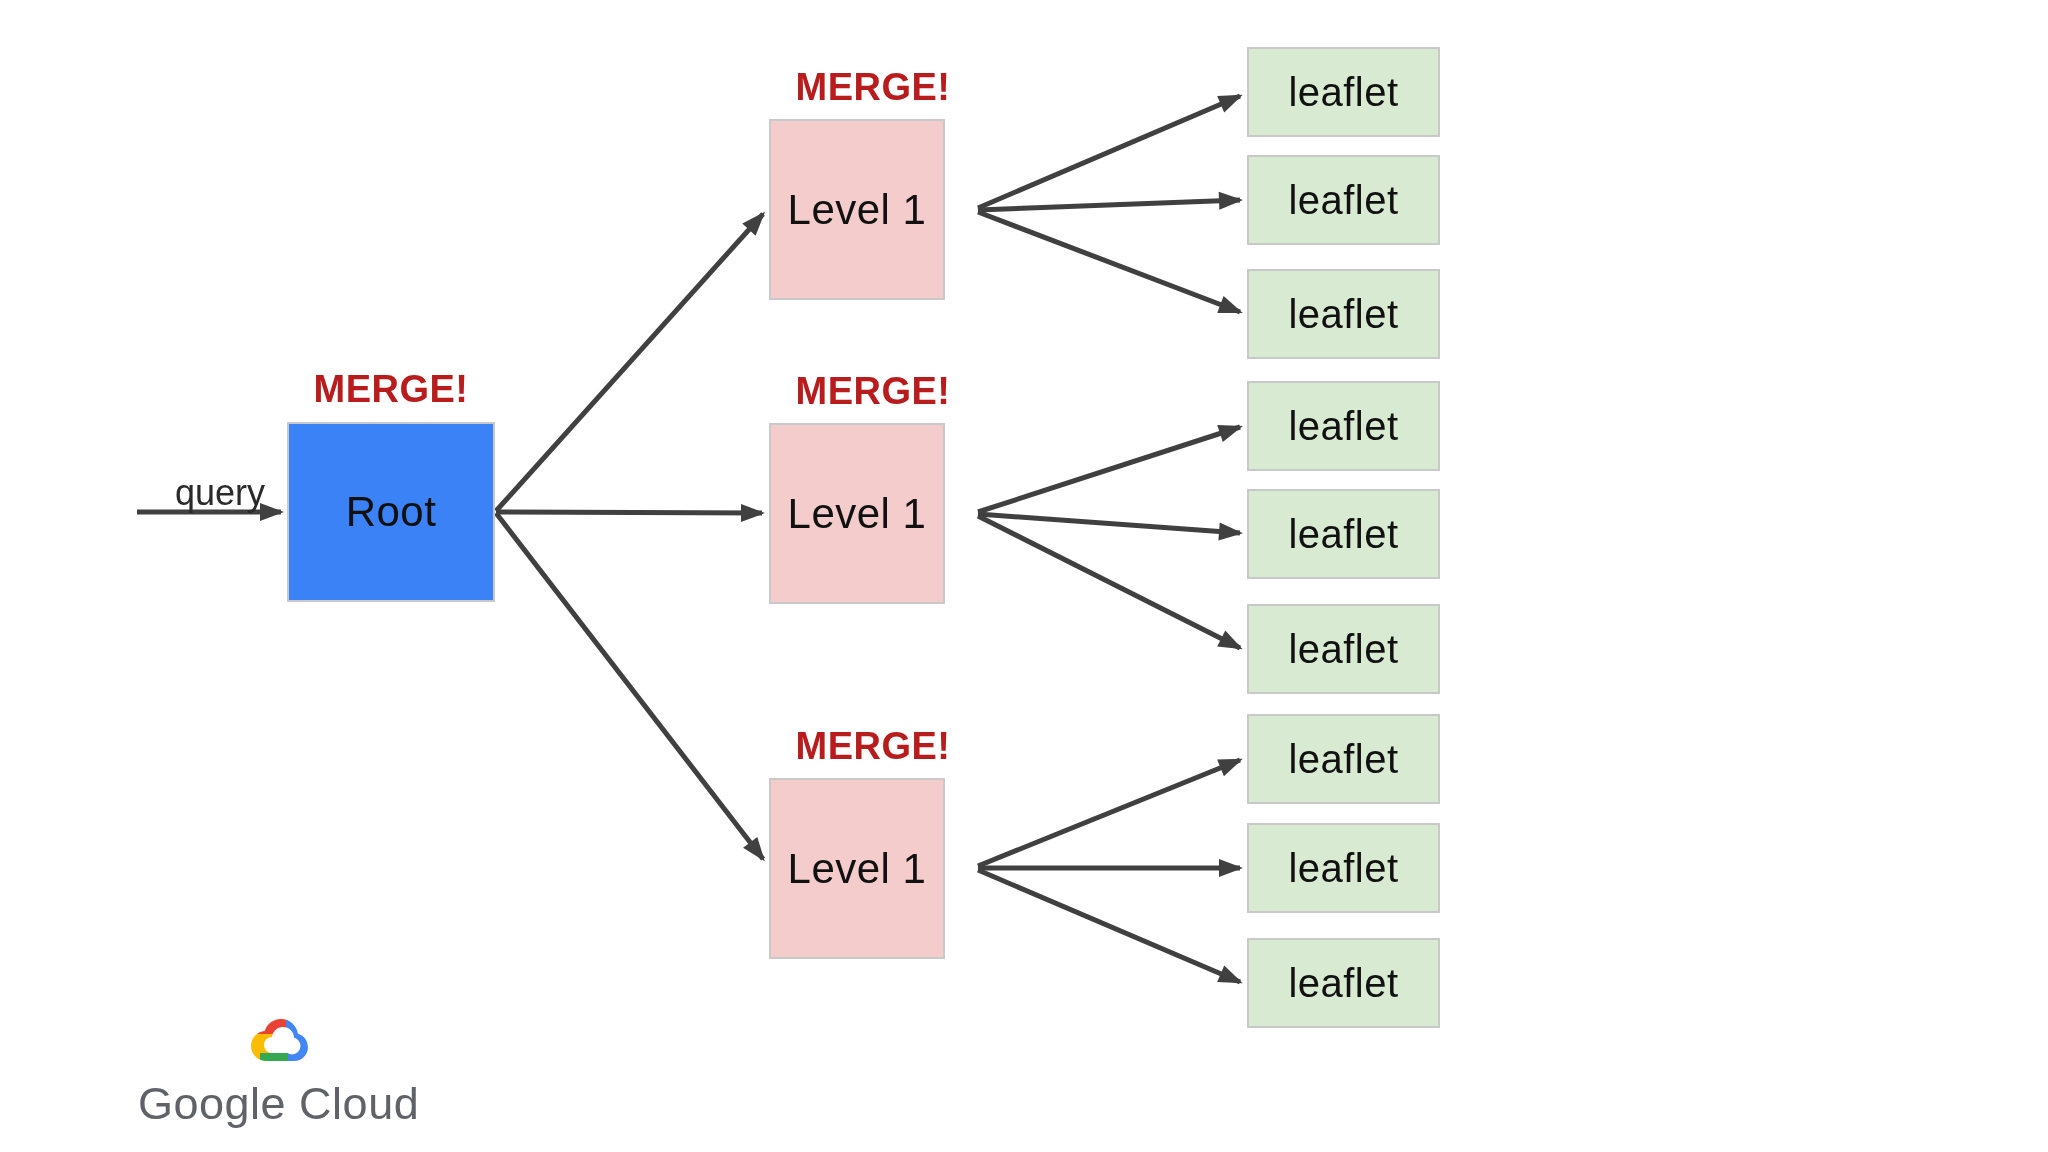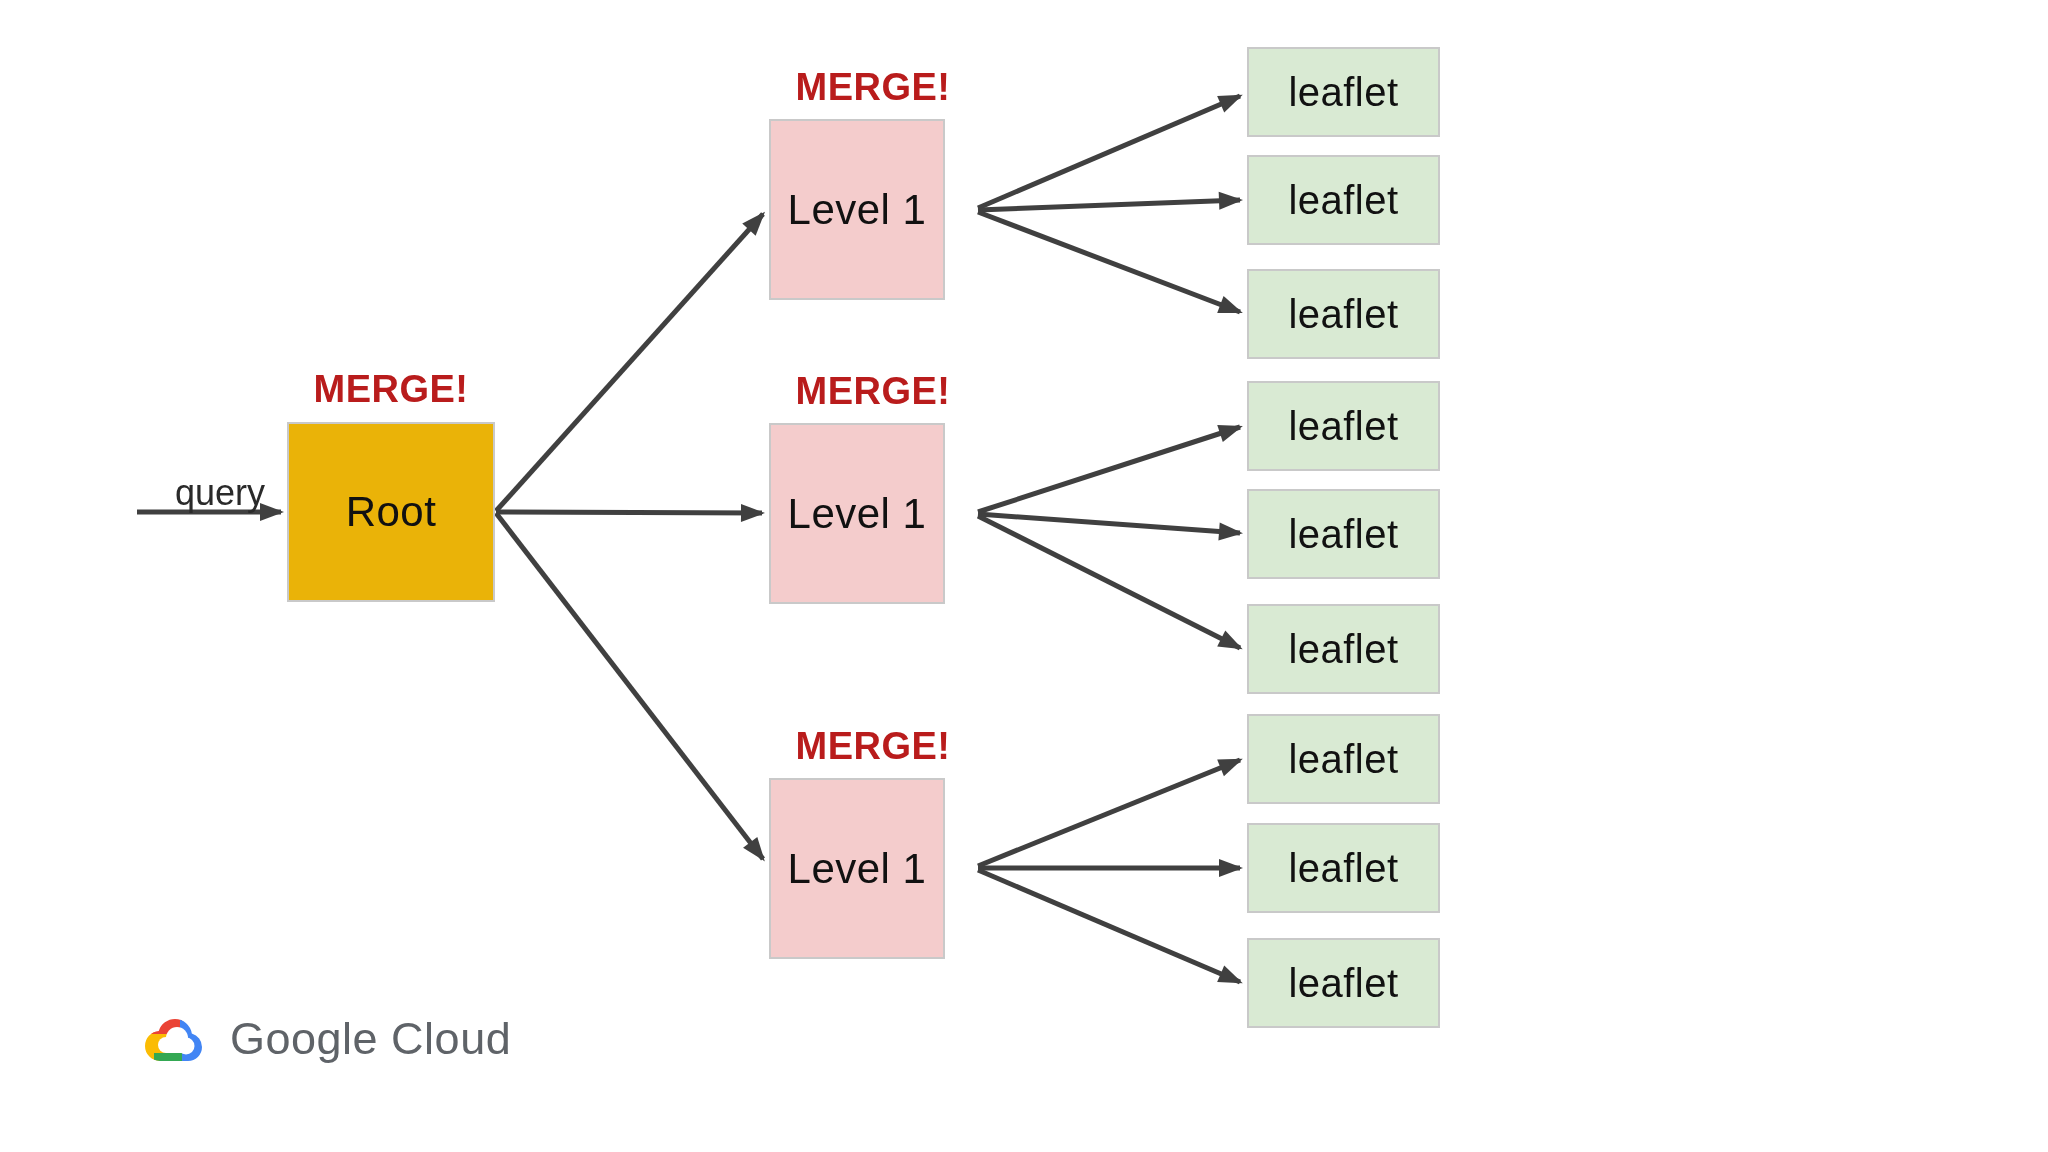--- a/index.html
+++ b/index.html
@@ -21,21 +21,21 @@
     position: absolute;
     display: flex;
     align-items: center;
     justify-content: center;
     border: 2px solid #c9c9c9;
     box-sizing: border-box;
     font-size: 42px;
     color: #111111;
     letter-spacing: 0.5px;
   }
-  .node.root   { left: 287px; top: 422px; width: 208px; height: 180px; background: #eab308; }
+  .node.root   { left: 287px; top: 422px; width: 208px; height: 180px; background: #3b82f6; }
   .node.level1 { left: 769px; width: 176px; height: 181px; background: #f4cccc; }
   .node.l1-a { top: 119px; }
   .node.l1-b { top: 423px; }
   .node.l1-c { top: 778px; }
   .node.leaflet { left: 1247px; width: 193px; height: 90px; background: #d9ead3; font-size: 40px; }
   .leaf-1 { top: 47px; }  .leaf-2 { top: 155px; } .leaf-3 { top: 269px; }
   .leaf-4 { top: 381px; } .leaf-5 { top: 489px; } .leaf-6 { top: 604px; }
   .leaf-7 { top: 714px; } .leaf-8 { top: 823px; } .leaf-9 { top: 938px; }
   .merge-label {
     position: absolute;
@@ -57,21 +57,22 @@
     width: 160px;
     text-align: center;
     font-size: 36px;
     color: #2a2a2a;
   }
   .brand {
     position: absolute;
     left: 138px; top: 1010px;
     display: flex;
     align-items: center;
-    gap: 22px;
+    gap: 10px;
+    flex-direction: column;
   }
   .brand-text {
     font-size: 45px;
     color: #5f6368;
     letter-spacing: 0.5px;
   }
 </style>
 </head>
 <body>
 

